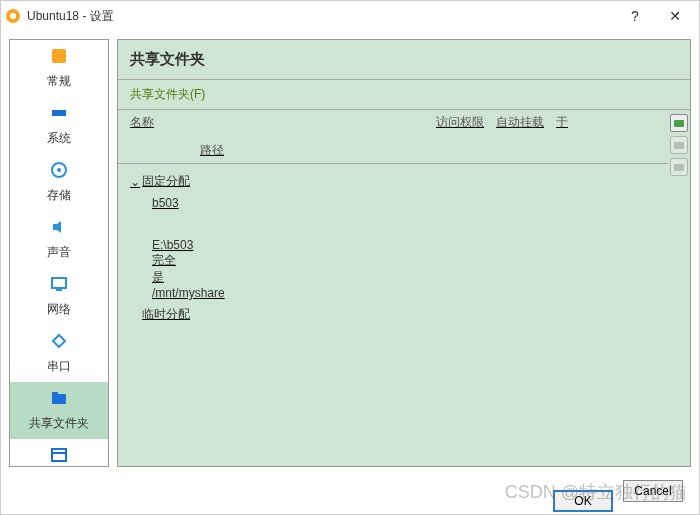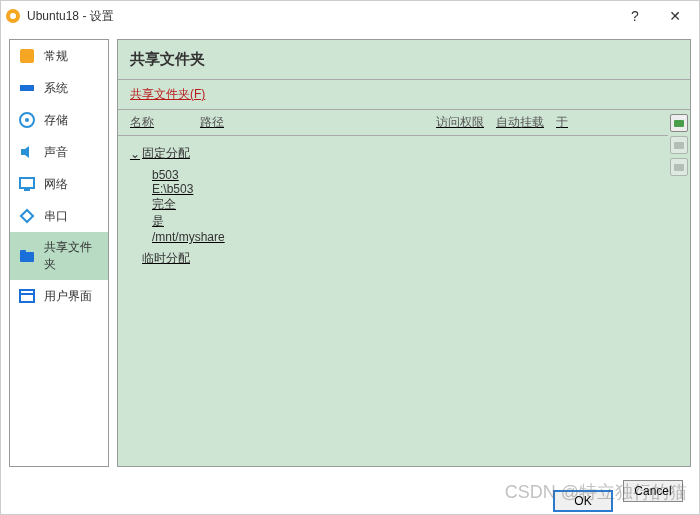--- a/index.html
+++ b/index.html
@@ -3,31 +3,31 @@
   <meta charset="utf-8">
   <style>
     * { box-sizing: border-box; margin: 0; padding: 0; font-family: "Microsoft YaHei", sans-serif; font-size: 12px; }
     body { width: 700px; height: 515px; background: #fff; position: relative; border: 1px solid #ccc; }
     .titlebar { height: 30px; display: flex; align-items: center; padding: 0 4px; }
     .titlebar .icon { width: 16px; height: 16px; margin-right: 6px; }
     .titlebar .title { flex: 1; color: #333; }
     .titlebar .tbtn { width: 40px; text-align: center; font-size: 14px; color: #333; cursor: pointer; }
     .main { display: flex; height: 444px; padding: 8px; gap: 8px; }
     .sidebar { width: 100px; border: 1px solid #999; background: #fff; overflow: hidden; }
-    .sb-item { display: flex; align-items: center; gap: 8px; padding: 7px 8px; cursor: pointer; color: #333; }
+    .sb-item { display: flex; align-items: center; gap: 8px; padding: 7px 8px; cursor: pointer; color: #333; flex-direction: column; }
     .sb-item.selected { background: #b7dbc3; }
     .sb-icon { width: 18px; height: 18px; display: flex; align-items: center; justify-content: center; }
     .content { flex: 1; border: 1px solid #999; background: #cfe5d4; display: flex; flex-direction: column; }
     .hdr1 { padding: 10px 12px; font-size: 15px; font-weight: bold; color: #333; border-bottom: 1px solid #aaa; }
-    .hdr2 { padding: 6px 12px; color: #b91c1c; border-bottom: 1px solid #aaa; text-decoration: underline; }
+    .hdr2 { padding: 6px 12px; color: #4d7c0f; border-bottom: 1px solid #aaa; }
     .tablewrap { flex: 1; display: flex; }
     .tbl { flex: 1; text-decoration: underline; }
     .thead { display: flex; padding: 4px 12px; color: #555; border-bottom: 1px solid #aaa; }
     .col-name { width: 70px; }
-    .col-path { flex: 1; }
+    .col-path { flex: 1; margin-top: 28px; }
     .col-perm { width: 60px; }
     .col-auto { width: 60px; }
     .col-at { width: 100px; }
     .tbody { padding: 6px 12px; color: #333; }
     .row { display: flex; padding: 3px 0; }
     .grp { display: flex; align-items: center; gap: 4px; padding: 3px 0; }
     .chev { display: inline-block; width: 8px; }
     .tools { width: 22px; padding: 4px 2px; display: flex; flex-direction: column; gap: 4px; }
     .tool { width: 18px; height: 18px; border: 1px solid #888; border-radius: 2px; background: #eee; cursor: pointer; display:flex;align-items:center;justify-content:center;}
     .footer { height: 32px; display: flex; justify-content: flex-end; align-items: center; padding: 0 16px; gap: 10px; }

